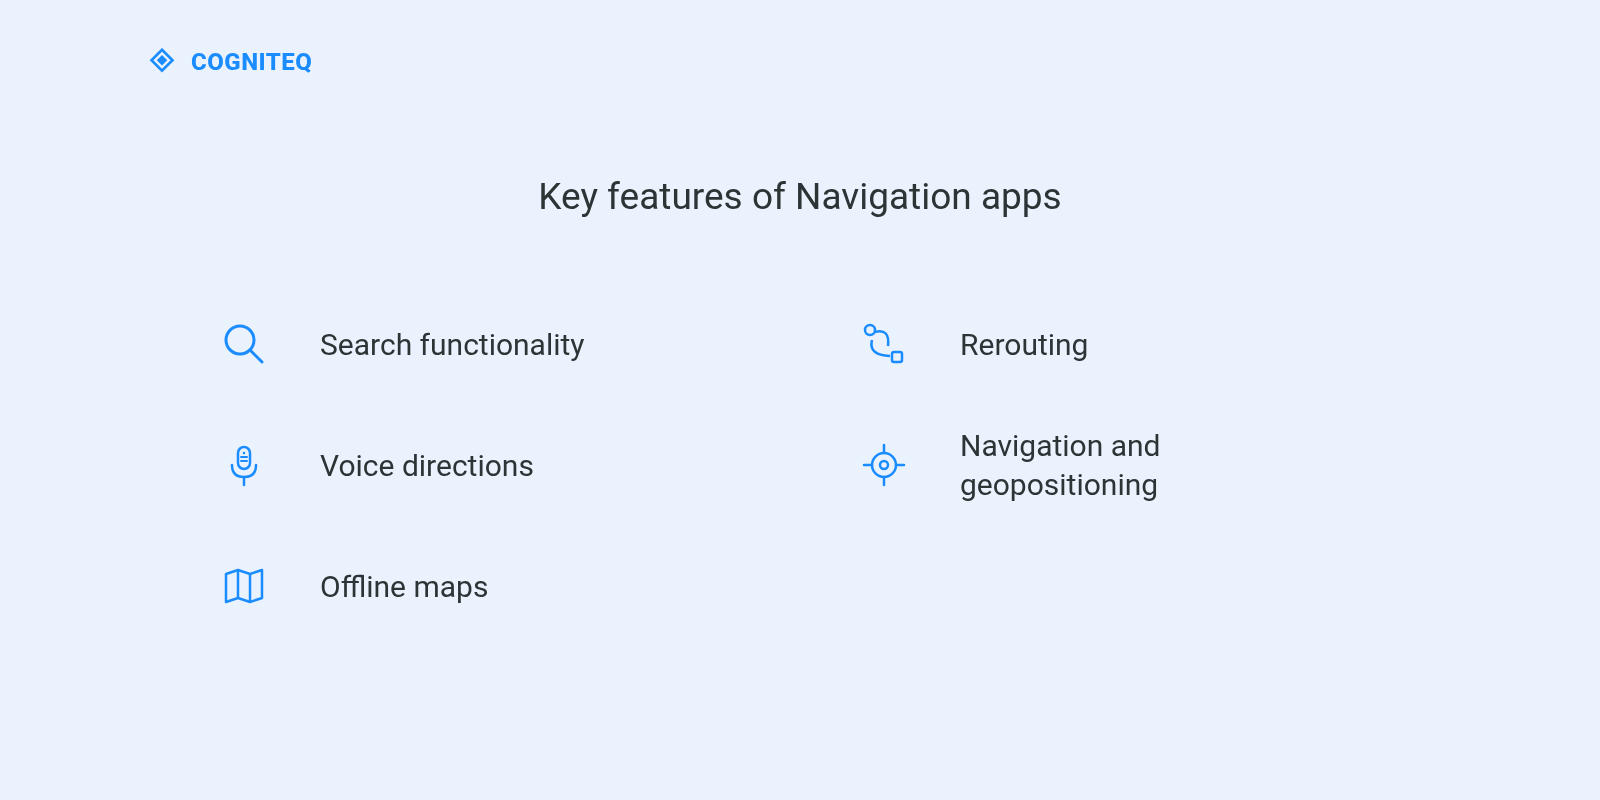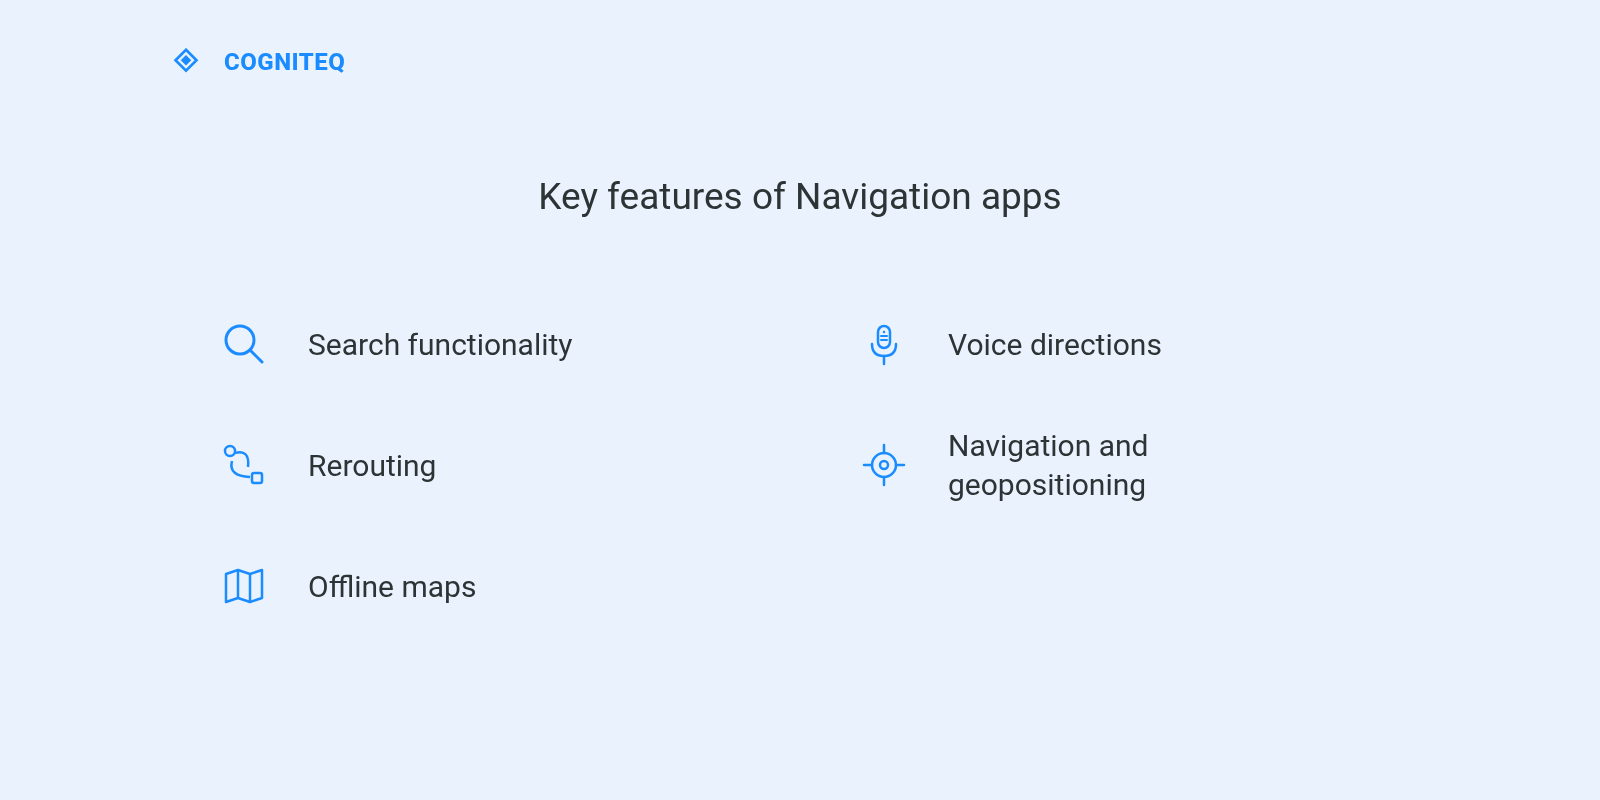--- a/index.html
+++ b/index.html
@@ -12,22 +12,22 @@
       height: 800px;
       background-color: #eaf3fd;
       font-family: -apple-system, BlinkMacSystemFont, 'Segoe UI', Roboto, sans-serif;
       position: relative;
     }
     .logo-container {
       display: flex;
       align-items: center;
       position: absolute;
       top: 48px;
-      left: 172px;
-      gap: 24px;
+      left: 148px;
+      gap: 15px;
     }
     .logo-icon {
       width: 28px;
       height: 28px;
     }
     .logo-text {
       color: #1a8cff;
       font-weight: 800;
       font-size: 24px;
       letter-spacing: 0.5px;
@@ -61,20 +61,21 @@
       flex-shrink: 0;
       display: flex;
       align-items: center;
       justify-content: center;
     }
     .feature-label {
       color: #2d3436;
       font-size: 30px;
       font-weight: 400;
       line-height: 1.3;
+      margin-left: 12px;
     }
     .multiline {
       max-width: 320px;
     }
   </style>
 </head>
 <body>
 
 <div class="logo-container">
   <span class="logo-icon">
@@ -96,41 +97,41 @@
         <circle cx="20" cy="20" r="14" stroke="#1a8cff" stroke-width="3"></circle>
         <line x1="31" y1="31" x2="42" y2="42" stroke="#1a8cff" stroke-width="3" stroke-linecap="round"></line>
       </svg>
     </span>
     <span class="feature-label">Search functionality</span>
   </div>
 
   <div class="feature-item">
     <span class="feature-icon">
       <svg viewBox="0 0 48 48" fill="none">
+        <circle cx="10" cy="10" r="5" stroke="#1a8cff" stroke-width="2.5" fill="none"></circle>
+        <path d="M15 12 Q30 8 28 26" stroke="#1a8cff" stroke-width="2.5" fill="none"></path>
+        <path d="M12 20 Q8 35 30 36" stroke="#1a8cff" stroke-width="2.5" fill="none"></path>
+        <rect x="32" y="32" width="10" height="10" rx="2" stroke="#1a8cff" stroke-width="2.5" fill="none"></rect>
+      </svg>
+    </span>
+    <span class="feature-label">Rerouting</span>
+  </div>
+
+  <div class="feature-item">
+    <span class="feature-icon">
+      <svg viewBox="0 0 48 48" fill="none">
         <rect x="18" y="6" width="12" height="22" rx="6" stroke="#1a8cff" stroke-width="2.5" fill="none"></rect>
         <line x1="24" y1="12" x2="24" y2="12" stroke="#1a8cff" stroke-width="2.5" stroke-linecap="round"></line>
         <line x1="21" y1="16" x2="27" y2="16" stroke="#1a8cff" stroke-width="2" stroke-linecap="round"></line>
         <line x1="21" y1="20" x2="27" y2="20" stroke="#1a8cff" stroke-width="2" stroke-linecap="round"></line>
         <path d="M12 24 Q12 36 24 36 Q36 36 36 24" stroke="#1a8cff" stroke-width="2.5" fill="none" stroke-linecap="round"></path>
         <line x1="24" y1="36" x2="24" y2="44" stroke="#1a8cff" stroke-width="2.5" stroke-linecap="round"></line>
       </svg>
     </span>
     <span class="feature-label">Voice directions</span>
-  </div>
-
-  <div class="feature-item">
-    <span class="feature-icon">
-      <svg viewBox="0 0 48 48" fill="none">
-        <circle cx="10" cy="10" r="5" stroke="#1a8cff" stroke-width="2.5" fill="none"></circle>
-        <path d="M15 12 Q30 8 28 26" stroke="#1a8cff" stroke-width="2.5" fill="none"></path>
-        <path d="M12 20 Q8 35 30 36" stroke="#1a8cff" stroke-width="2.5" fill="none"></path>
-        <rect x="32" y="32" width="10" height="10" rx="2" stroke="#1a8cff" stroke-width="2.5" fill="none"></rect>
-      </svg>
-    </span>
-    <span class="feature-label">Rerouting</span>
   </div>
 
   <div class="feature-item">
     <span class="feature-icon">
       <svg viewBox="0 0 48 48" fill="none">
         <circle cx="24" cy="24" r="12" stroke="#1a8cff" stroke-width="2.5" fill="none"></circle>
         <circle cx="24" cy="24" r="4" stroke="#1a8cff" stroke-width="2.5" fill="none"></circle>
         <line x1="24" y1="4" x2="24" y2="12" stroke="#1a8cff" stroke-width="2.5" stroke-linecap="round"></line>
         <line x1="24" y1="36" x2="24" y2="44" stroke="#1a8cff" stroke-width="2.5" stroke-linecap="round"></line>
         <line x1="4" y1="24" x2="12" y2="24" stroke="#1a8cff" stroke-width="2.5" stroke-linecap="round"></line>

